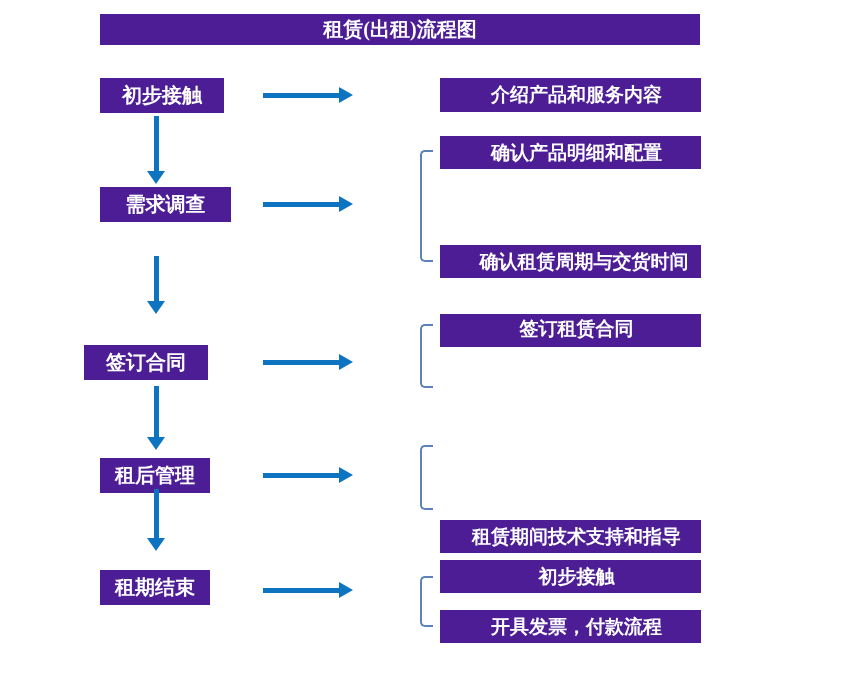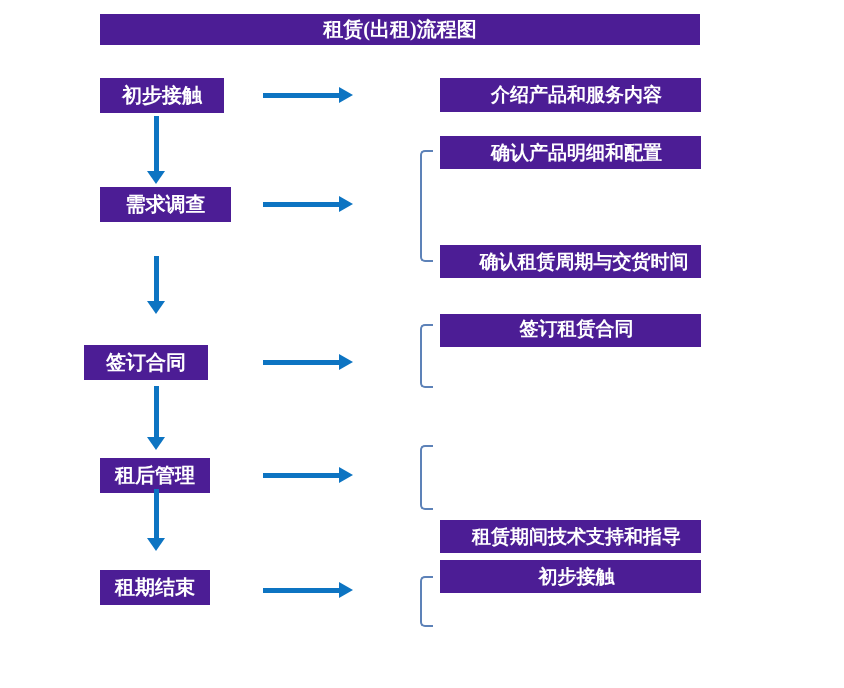--- a/index.html
+++ b/index.html
@@ -120,14 +120,15 @@
   <div class="bluebox detailbox" style="top:78px;  height:34px; line-height:34px;">介绍产品和服务内容</div>
 
   <div class="bluebox detailbox" style="top:136px;font-family:Liberation Serif, serif;">确认产品明细和配置</div>
   <div class="bluebox detailbox" style="top:245px;padding-left:27px;">确认租赁周期与交货时间</div>
 
   <div class="bluebox detailbox" style="top:314px;font-family:Liberation Mono, monospace;">签订租赁合同</div>
 
   <div class="bluebox detailbox" style="top:520px;">租赁期间技术支持和指导</div>
 
   <div class="bluebox detailbox" style="top:560px;">初步接触</div>
+  <div class="bluebox detailbox" style="top:610px;">开具发票，付款流程</div>
 
 </div>
 
 </body></html>

